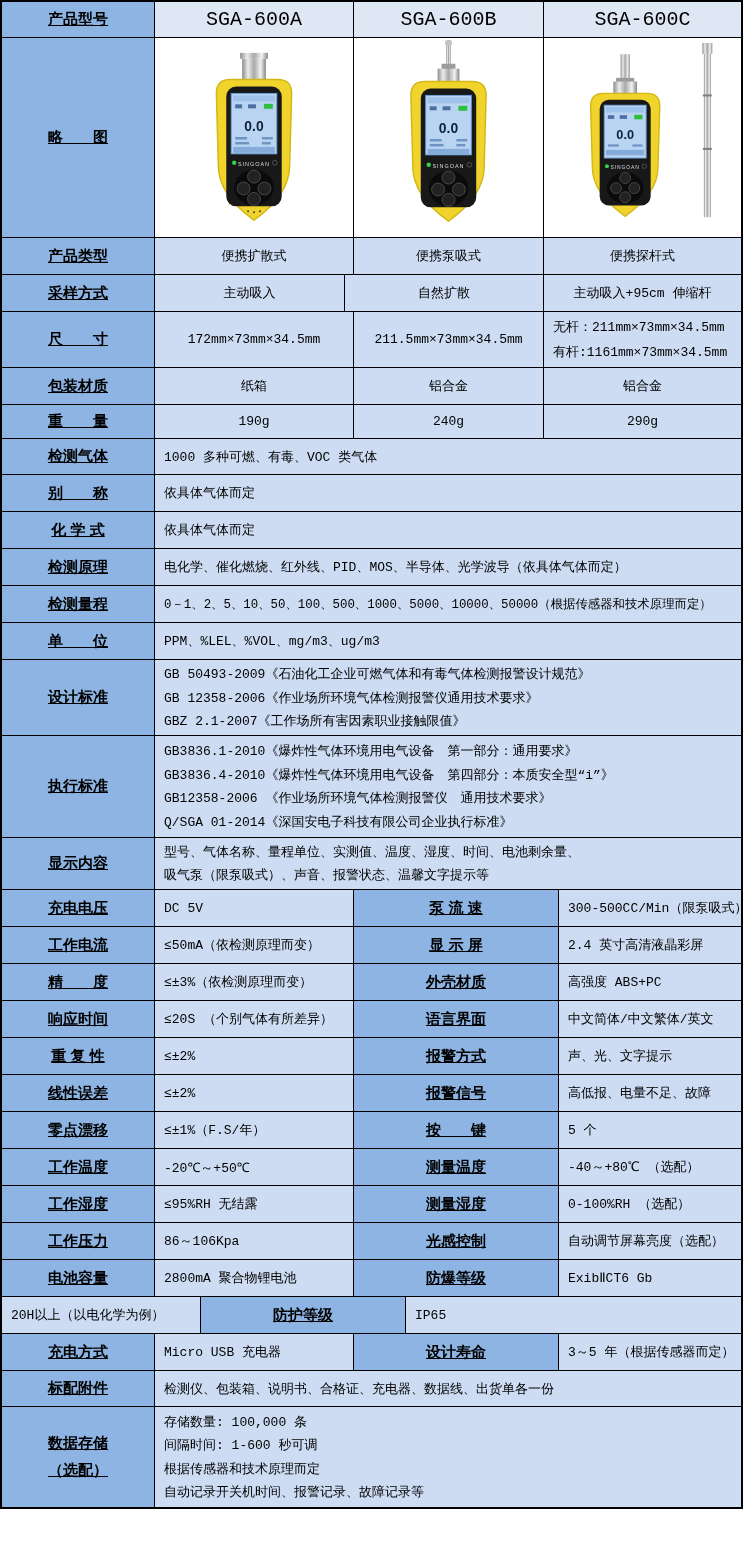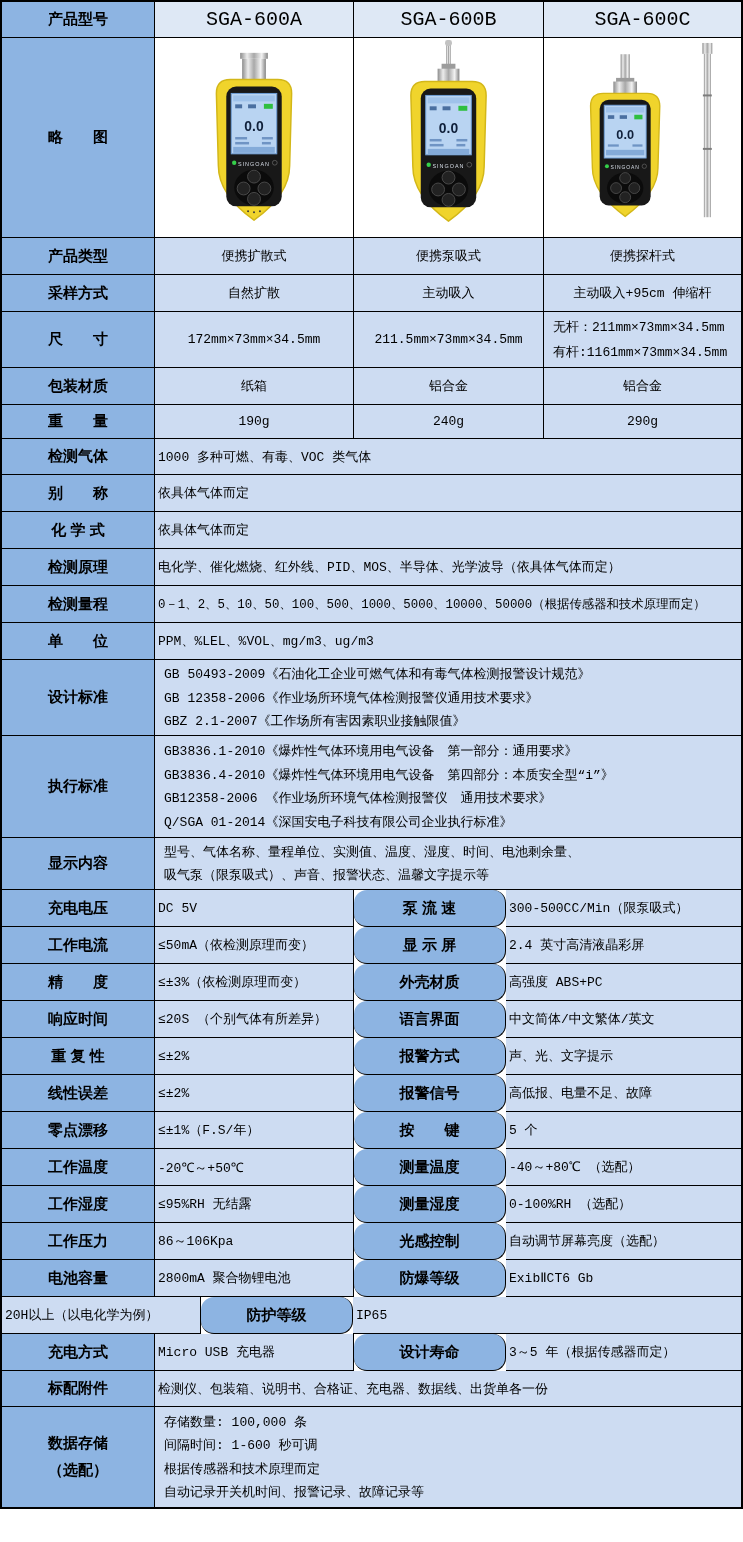--- a/index.html
+++ b/index.html
@@ -22,49 +22,50 @@
   }
   .row .cell:last-child { border-right: none; }
   .row:last-child .cell { border-bottom: none; }
 
   
   .w-lab  { width: 153px; flex: none; }
   .w-a    { width: 199px; flex: none; }
   .w-b    { width: 190px; flex: none; }
   .w-c    { flex: 1; }
   .w-v1   { width: 199px; flex: none; }
-  .w-l2   { width: 152px; flex: none; border-radius: 13px; }
+  .w-l2   { width: 205px; flex: none; }
   .w-v2   { flex: 1; }
   .w-full { flex: 1; }
 
   
   .h36{height:36px}.h37{height:37px}.h34{height:34px}.h56{height:56px}
   .h200{height:200px}.h76{height:76px}.h102{height:102px}.h52{height:52px}.h100{height:100px}
 
   .lab {
     background: var(--label-bg, #8DB4E2);
     display: flex; align-items: center; justify-content: center;
     font-weight: bold; font-size: 15px; text-align: right;
     line-height: 1.25;
+    text-decoration: underline;
   }
   .lab.two-line { flex-direction: column; gap: 8px; }
   .hcell {
     background: var(--header-bg, #DEE8F5);
     display: flex; align-items: center; justify-content: center;
     font-size: 20px;
     font-family: "Liberation Mono", "DejaVu Sans Mono", monospace;
   }
   .val {
     background: var(--value-bg, #CDDCF2);
     font-size: 13px;
     font-family: "Liberation Mono", "DejaVu Sans Mono", monospace;
     white-space: nowrap;
   }
   .val.center { display:flex; align-items:center; justify-content:center; }
-  .val.left   { display:flex; align-items:center; padding-left: 3px; }
+  .val.left   { display:flex; align-items:center; padding-left: 9px; }
   .val.lines  { display:flex; flex-direction:column; justify-content:space-evenly; padding-left: 9px; }
   .photo {
     background: #fff;
     display:flex; align-items:center; justify-content:center;
   }
   .photo svg { display:block; }
   .long { font-size: 12.4px; }
 </style>
 </head>
 <body>
@@ -211,22 +212,22 @@
 
   <div class="row h37">
     <div class="cell lab w-lab">产品类型</div>
     <div class="cell val center w-a">便携扩散式</div>
     <div class="cell val center w-b">便携泵吸式</div>
     <div class="cell val center w-c">便携探杆式</div>
   </div>
 
   <div class="row h37">
     <div class="cell lab w-lab">采样方式</div>
+    <div class="cell val center w-b">主动吸入</div>
     <div class="cell val center w-a">自然扩散</div>
-    <div class="cell val center w-b">主动吸入</div>
     <div class="cell val center w-c">主动吸入+95cm 伸缩杆</div>
   </div>
 
   <div class="row h56">
     <div class="cell lab w-lab">尺　　寸</div>
     <div class="cell val center w-a">172mm×73mm×34.5mm</div>
     <div class="cell val center w-b">211.5mm×73mm×34.5mm</div>
     <div class="cell val lines w-c">
       <div>无杆：211mm×73mm×34.5mm</div>
       <div>有杆:1161mm×73mm×34.5mm</div>

